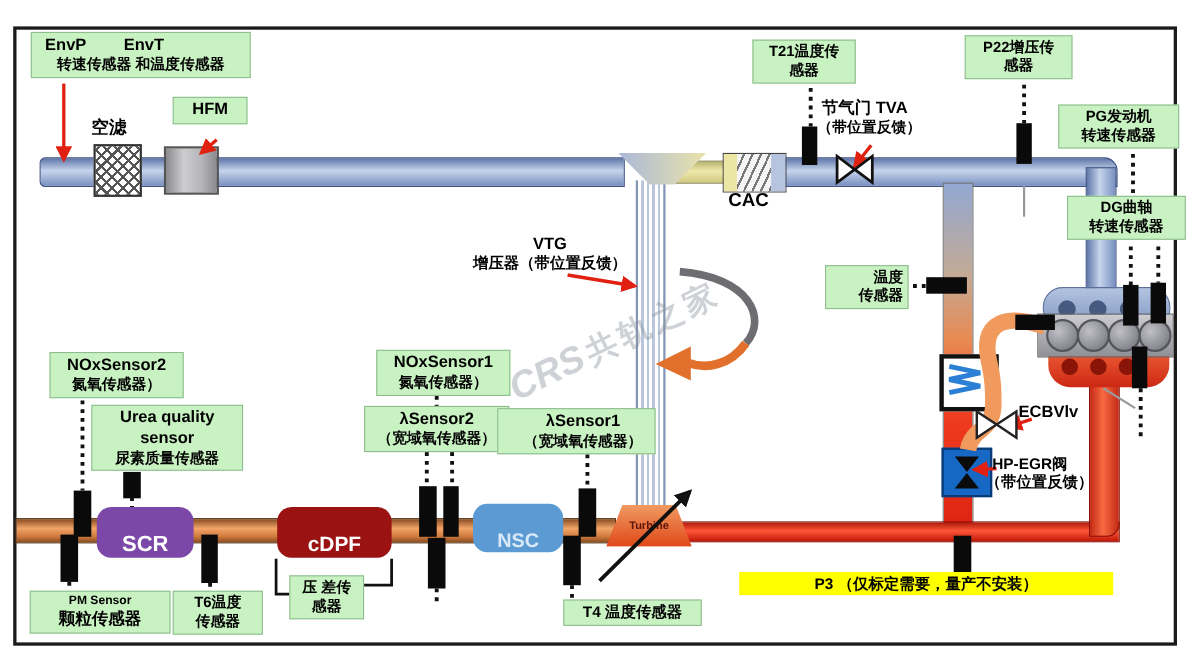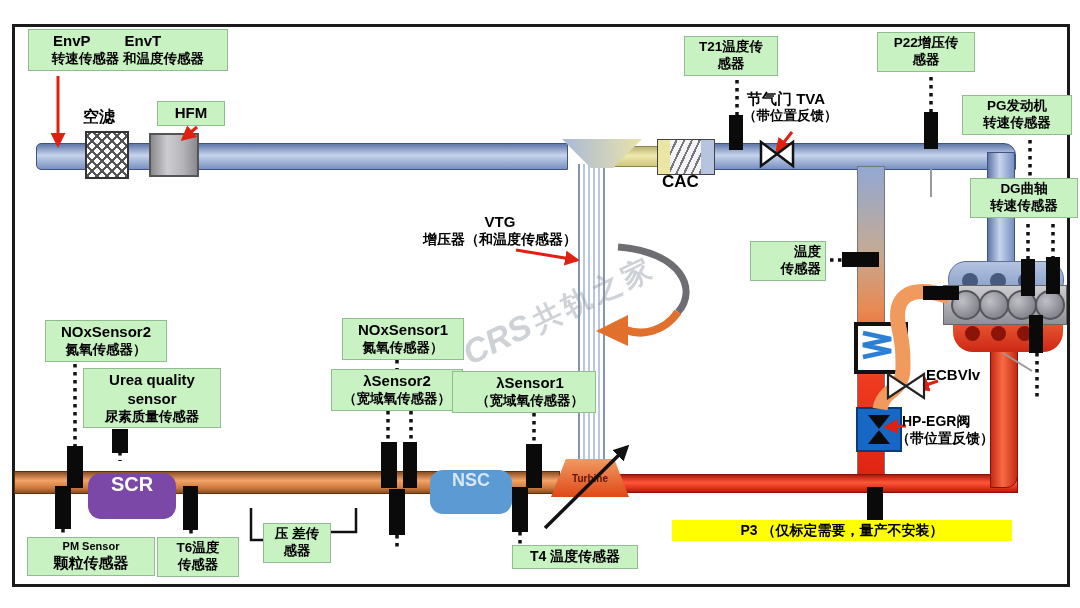--- a/index.html
+++ b/index.html
@@ -15,21 +15,21 @@
   .pipeHot{background:linear-gradient(180deg,#b01a0c 0%,#ff5638 45%,#c01808 100%);border:1px solid #8a0f06;z-index:1;}
   .egrV{background:linear-gradient(180deg,#92a8d2 0%,#c3aa96 26%,#e88a52 45%,#ee3a1e 68%,#df2212 100%);border:1px solid #777;z-index:1;}
   .redV{background:linear-gradient(90deg,#c42a14 0%,#f86a44 45%,#c42a14 100%);border:1px solid #8a1206;z-index:1;border-bottom-right-radius:12px;}
   .shaft{background:repeating-linear-gradient(90deg,#ffffff 0 3px,#b9c6de 3px 5px);border-left:2px solid #8494b4;border-right:2px solid #8494b4;z-index:1;}
   
   .comp{z-index:2;}
   .glabel{background:#c9f2c2;border:1px solid #8fbd8f;text-align:center;font-weight:bold;
           font-size:13.5px;line-height:1.25;padding:2px 4px;color:#000;z-index:5;}
   .blk{font-weight:bold;color:#000000;z-index:5;line-height:1.2;}
   .sensor{background:#0a0a0a;z-index:4;}
-  .cat{border-radius:13px;color:#fff;font-weight:bold;display:flex;align-items:flex-start;justify-content:center;z-index:2;margin-top:12px;}
+  .cat{border-radius:13px;color:#fff;font-weight:bold;display:flex;align-items:flex-end;justify-content:center;z-index:2;}
   .overlay{left:0;top:0;z-index:3;pointer-events:none;}
   .wm{z-index:3;transform:rotate(-26deg);color:rgba(138,148,158,.42);font-weight:bold;white-space:nowrap;}
   .cyl{border-radius:50%;background:radial-gradient(circle at 35% 35%,#c0c0c6,#6e6e78);border:2px solid #55555e;z-index:2;}
   .hole{border-radius:50%;z-index:2;}
 </style>
 </head>
 <body>
 
 <div id="canvas">
   <div class="c frame"></div>
@@ -63,20 +63,23 @@
   <div class="c comp" style="left:943px;top:285px;width:122px;height:38px;background:linear-gradient(180deg,#cdcdd1,#8f8f96);border:1px solid #666;"></div>
   <div class="c cyl" style="left:951px;top:290px;width:26px;height:26px;"></div>
   <div class="c cyl" style="left:979px;top:290px;width:26px;height:26px;"></div>
   <div class="c cyl" style="left:1007px;top:290px;width:26px;height:26px;"></div>
   <div class="c cyl" style="left:1035px;top:290px;width:26px;height:26px;"></div>
   <div class="c comp" style="left:551px;top:459px;width:78px;height:38px;background:linear-gradient(180deg,#f09a62,#e04818);clip-path:polygon(19% 0,81% 0,100% 100%,0 100%);display:flex;align-items:center;justify-content:center;">
     <span style="font-size:10px;font-weight:bold;color:#5a1408;">Turbine</span>
   </div>
   <div class="c cat" style="left:88px;top:461px;width:88px;height:46px;background:#7b48a8;font-size:20px;">
       <span>SCR</span>
+    </div>
+  <div class="c cat" style="left:252px;top:461px;width:104px;height:46px;background:#9a1212;font-size:19px;">
+      <span>cDPF</span>
     </div>
   <div class="c cat" style="left:430px;top:458px;width:82px;height:44px;background:#5b9ad2;font-size:18px;color:#d8e8f8;">
       <span>NSC</span>
     </div>
   <div class="c comp" style="left:854px;top:322px;width:46px;height:44px;background:#fff;border:4px solid #111;">
     <svg width="38" height="36" viewBox="0 0 38 36">
         <polyline points="5,7 33,13 5,19 33,25 5,31" fill="none" stroke="#2b7fd4" stroke-width="4.5"></polyline>
       </svg>
   </div>
   <div class="c comp" style="left:856px;top:407px;width:42px;height:41px;background:#1668c4;border:2px solid #0a3a78;">
@@ -166,27 +169,27 @@
   <div class="c sensor" style="left:526px;top:444px;width:16px;height:44px;"></div>
   <div class="c sensor" style="left:512px;top:487px;width:16px;height:45px;"></div>
 
   <div class="c wm" style="left:455px;top:290px;">
     <span style="font-size:34px;font-style:italic;">CRS</span>
     <span style="font-size:29px;letter-spacing:4px;">共轨之家</span>
   </div>
 
   <div class="c glabel" style="left:28px;top:29px;width:190px;">
     <div style="display:flex;justify-content:flex-start;font-size:15px;">
-        <span style="margin-left:20px;">EnvP</span>
+        <span style="margin-left:8px;">EnvP</span>
         <span style="margin-left:34px;">EnvT</span>
       </div>
     <div>转速传感器 和温度传感器</div>
   </div>
   <div class="c blk" style="left:83px;top:107px;font-size:16px;">空滤</div>
-  <div class="c glabel" style="left:157px;top:101px;width:58px;font-size:15px;">HFM</div>
+  <div class="c glabel" style="left:157px;top:88px;width:58px;font-size:15px;">HFM</div>
   <div class="c glabel" style="left:684px;top:36px;width:84px;">
     <div>T21温度传</div>
     <div>感器</div>
   </div>
   <div class="c blk" style="left:747px;top:90px;font-size:15px;">
     <div>节气门 TVA</div>
     <div style="font-size:13.5px;margin-left:-4px;">（带位置反馈）</div>
   </div>
   <div class="c blk" style="left:662px;top:172px;font-size:17px;">CAC</div>
   <div class="c glabel" style="left:877px;top:32px;width:88px;">
@@ -196,21 +199,21 @@
   <div class="c glabel" style="left:962px;top:95px;width:100px;">
     <div>PG发动机</div>
     <div>转速传感器</div>
   </div>
   <div class="c glabel" style="left:970px;top:178px;width:98px;">
     <div>DG曲轴</div>
     <div>转速传感器</div>
   </div>
   <div class="c blk" style="left:420px;top:213px;width:160px;text-align:center;font-size:15px;">
     <div>VTG</div>
-    <div style="font-size:14px;">增压器（和温度传感器）</div>
+    <div style="font-size:14px;">增压器（带位置反馈）</div>
   </div>
   <div class="c glabel" style="left:750px;top:241px;width:66px;text-align:right;">
     <div>温度</div>
     <div>传感器</div>
   </div>
   <div class="c blk" style="left:926px;top:366px;font-size:15px;">ECBVlv</div>
   <div class="c blk" style="left:902px;top:413px;font-size:14px;">
     <div>HP-EGR阀</div>
     <div style="margin-left:-6px;">（带位置反馈）</div>
   </div>

